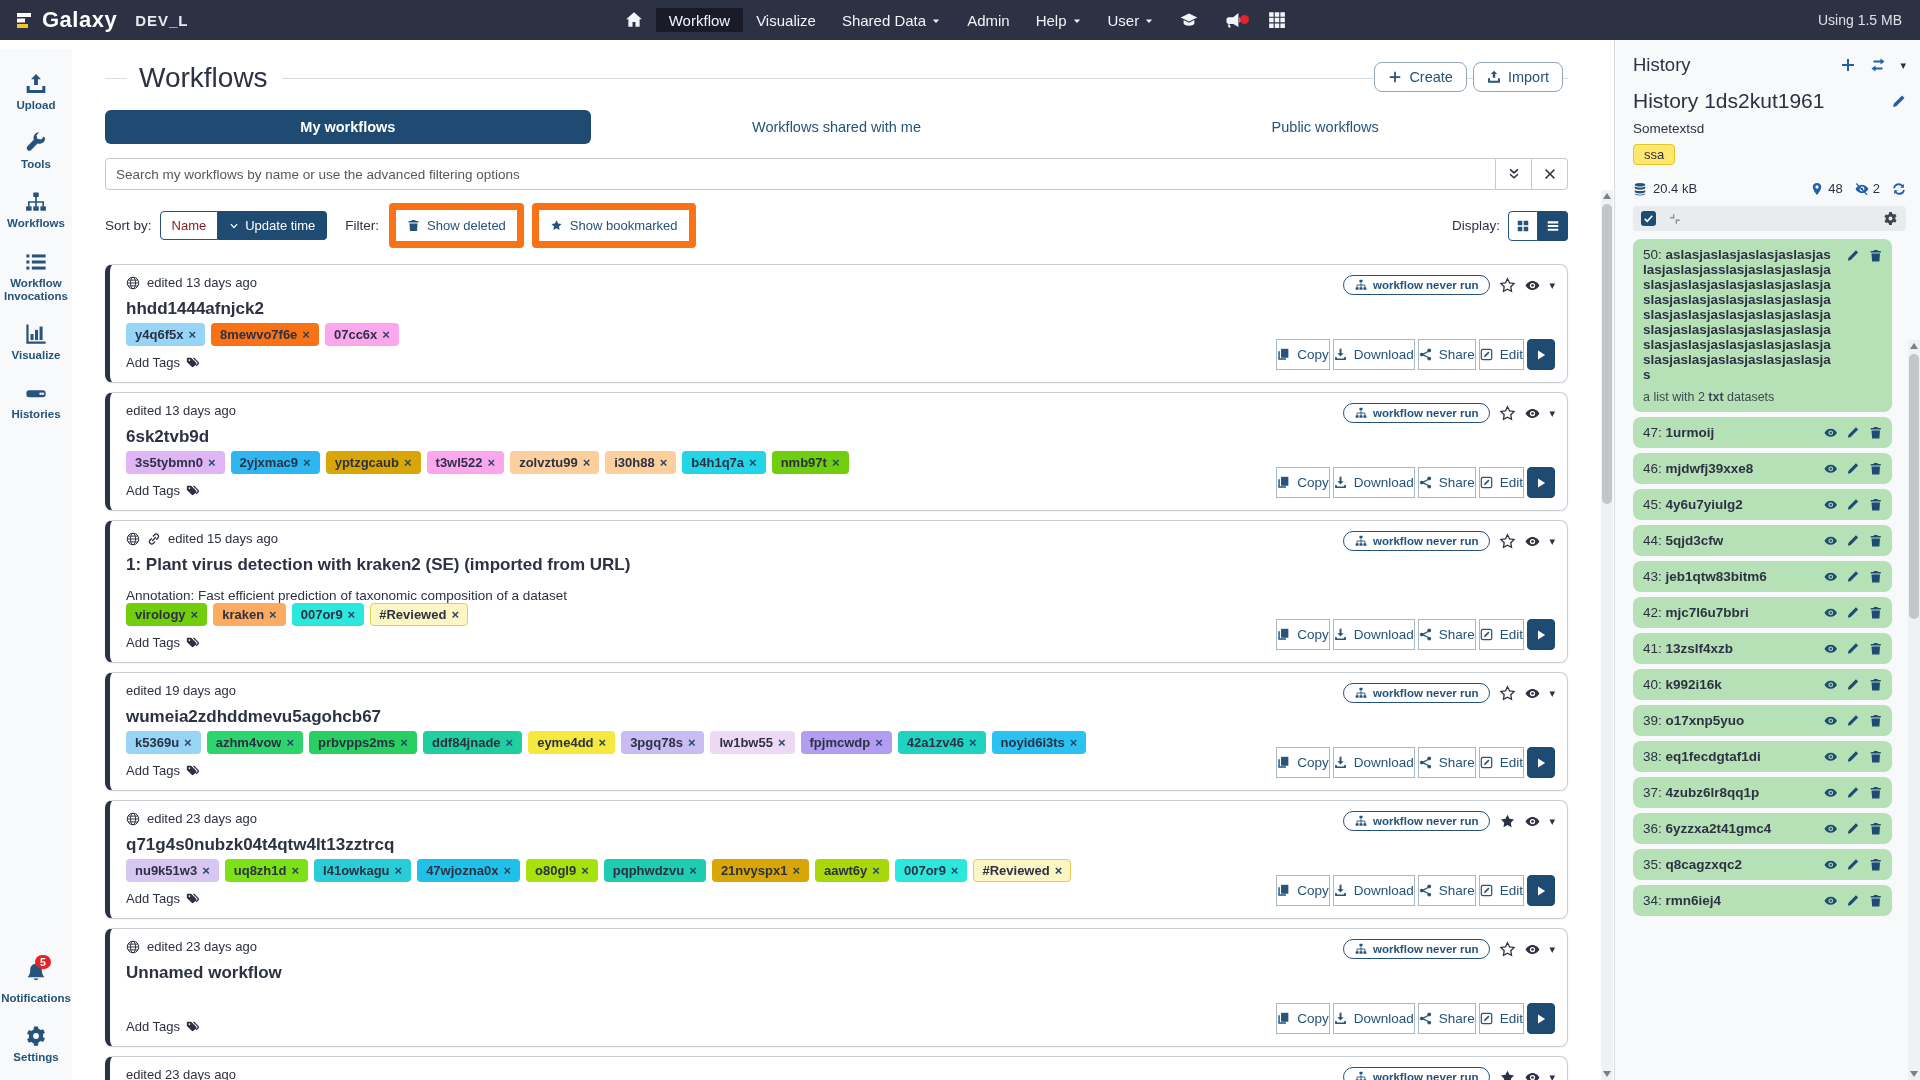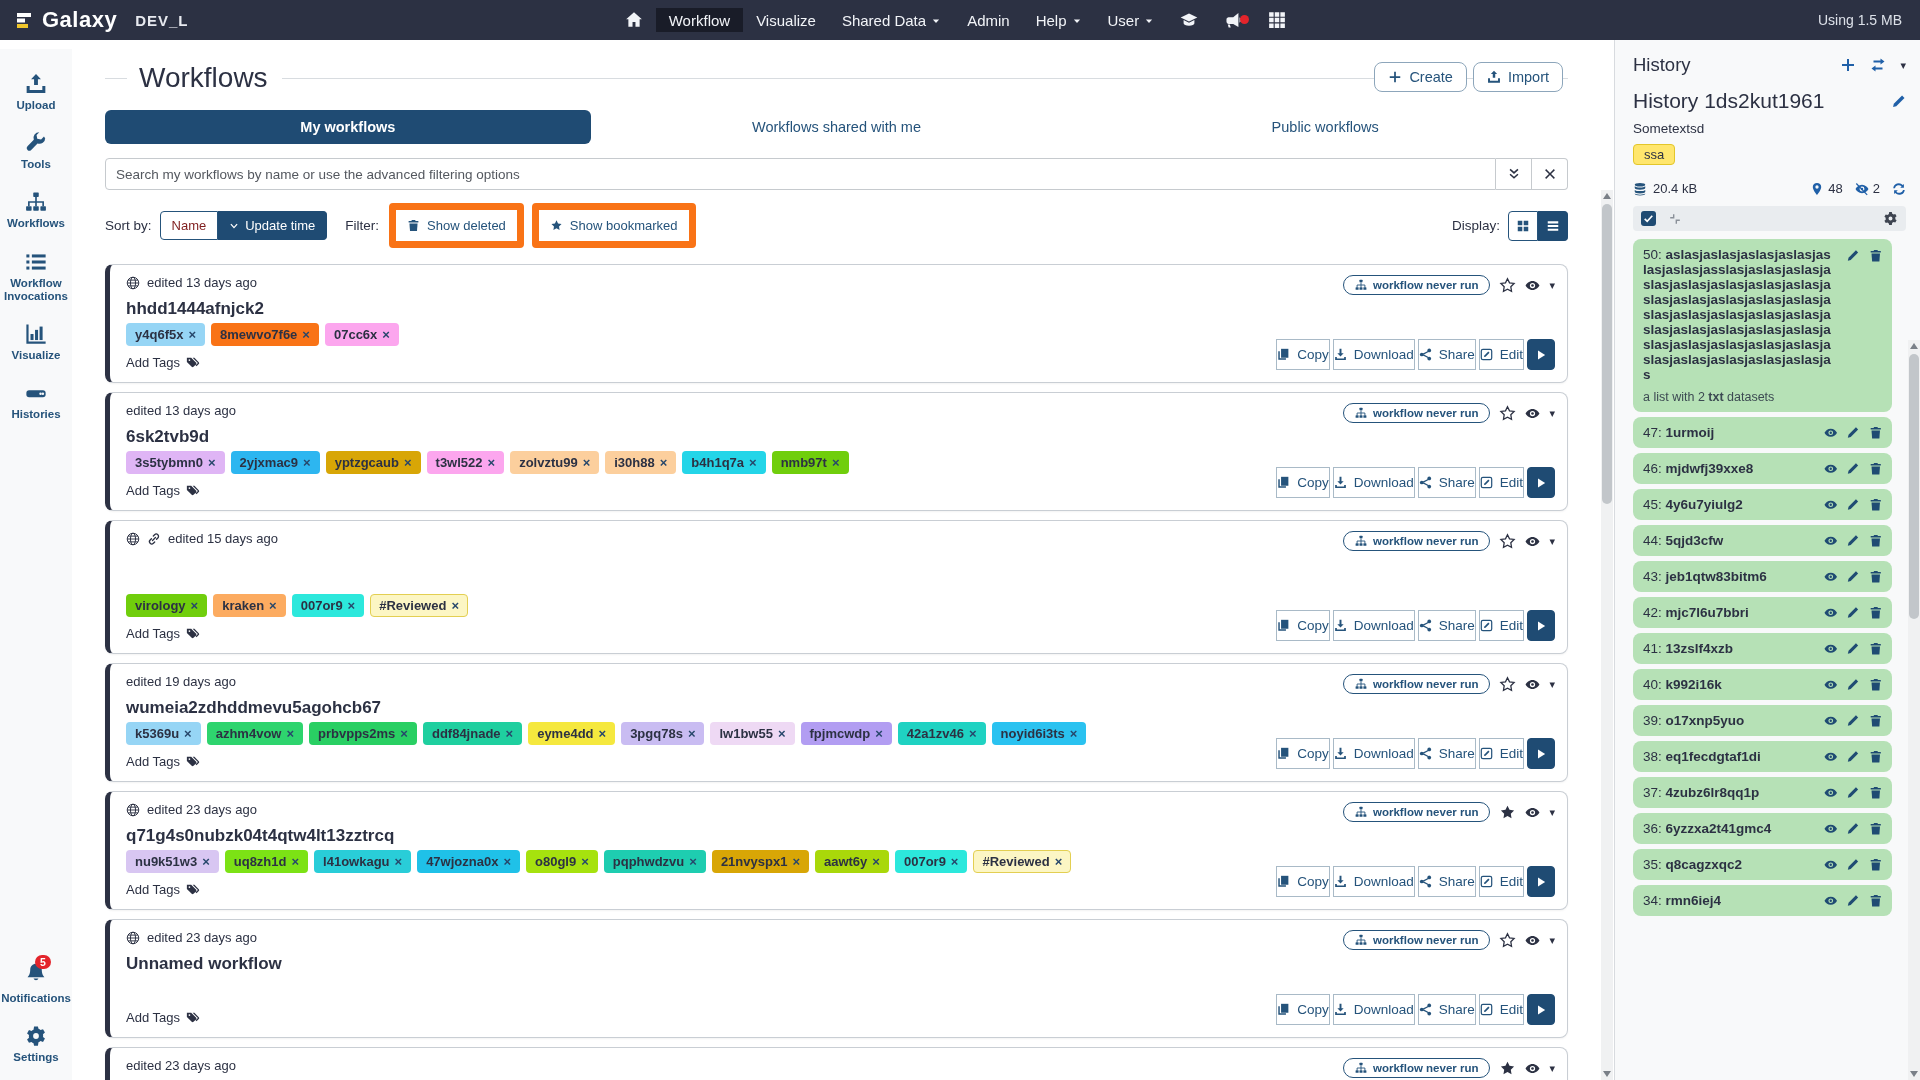--- a/index.html
+++ b/index.html
@@ -705,20 +705,22 @@
           </span>
           <span class="icon">
             <svg viewBox="0 0 16 16" fill="none" stroke="currentColor" stroke-width="1.5" stroke-linecap="round">
               <path d="M6.3 9.7l3.4-3.4"></path>
               <path d="M7.2 4.6l1.5-1.5a2.6 2.6 0 013.7 3.7l-1.5 1.5"></path>
               <path d="M8.8 11.4l-1.5 1.5a2.6 2.6 0 01-3.7-3.7l1.5-1.5"></path>
             </svg>
           </span>
           <span>edited 15 days ago</span>
         </div>
+        <div class="card-title">1: Plant virus detection with kraken2 (SE) (imported from URL)</div>
+        <div class="card-annotation">Annotation: Fast efficient prediction of taxonomic composition of a dataset</div>
         <div class="card-spacer"></div>
         <div class="card-tags">
           <span class="wf-tag" style="background: rgb(112, 206, 12);">
             <span>virology</span>
             <span class="tag-x">×</span>
           </span>
           <span class="wf-tag" style="background: rgb(252, 171, 96);">
             <span>kraken</span>
             <span class="tag-x">×</span>
           </span>

